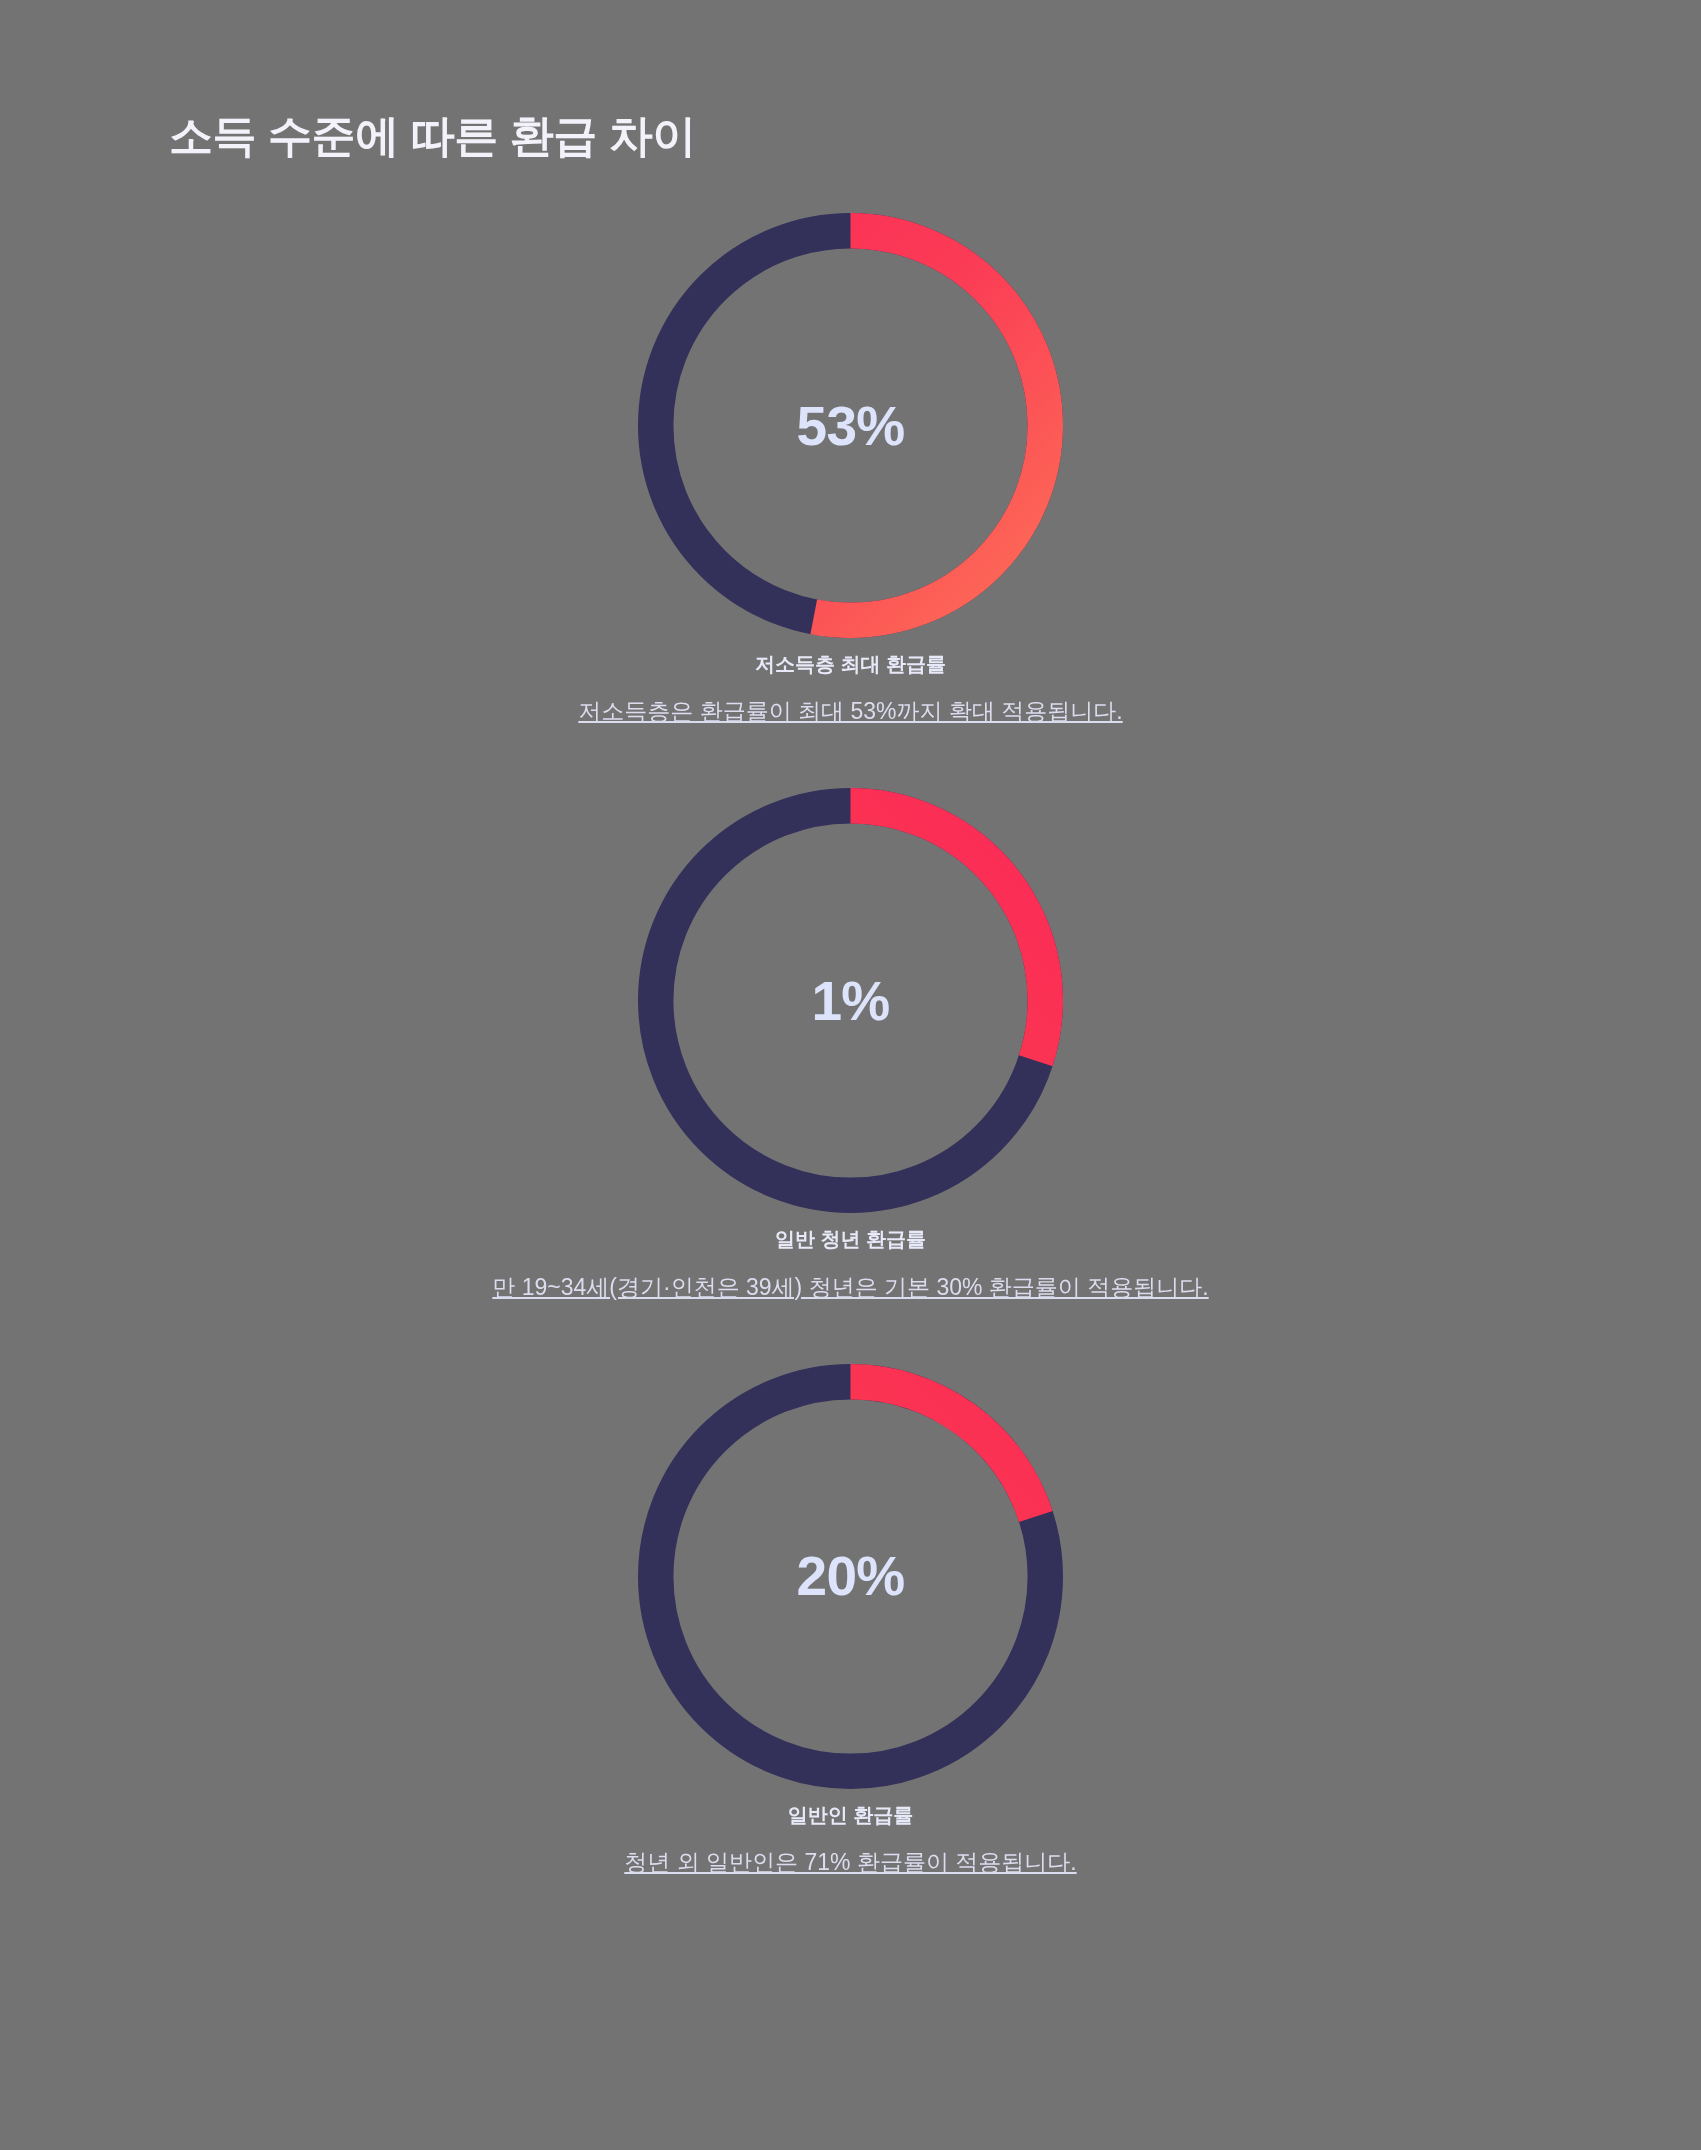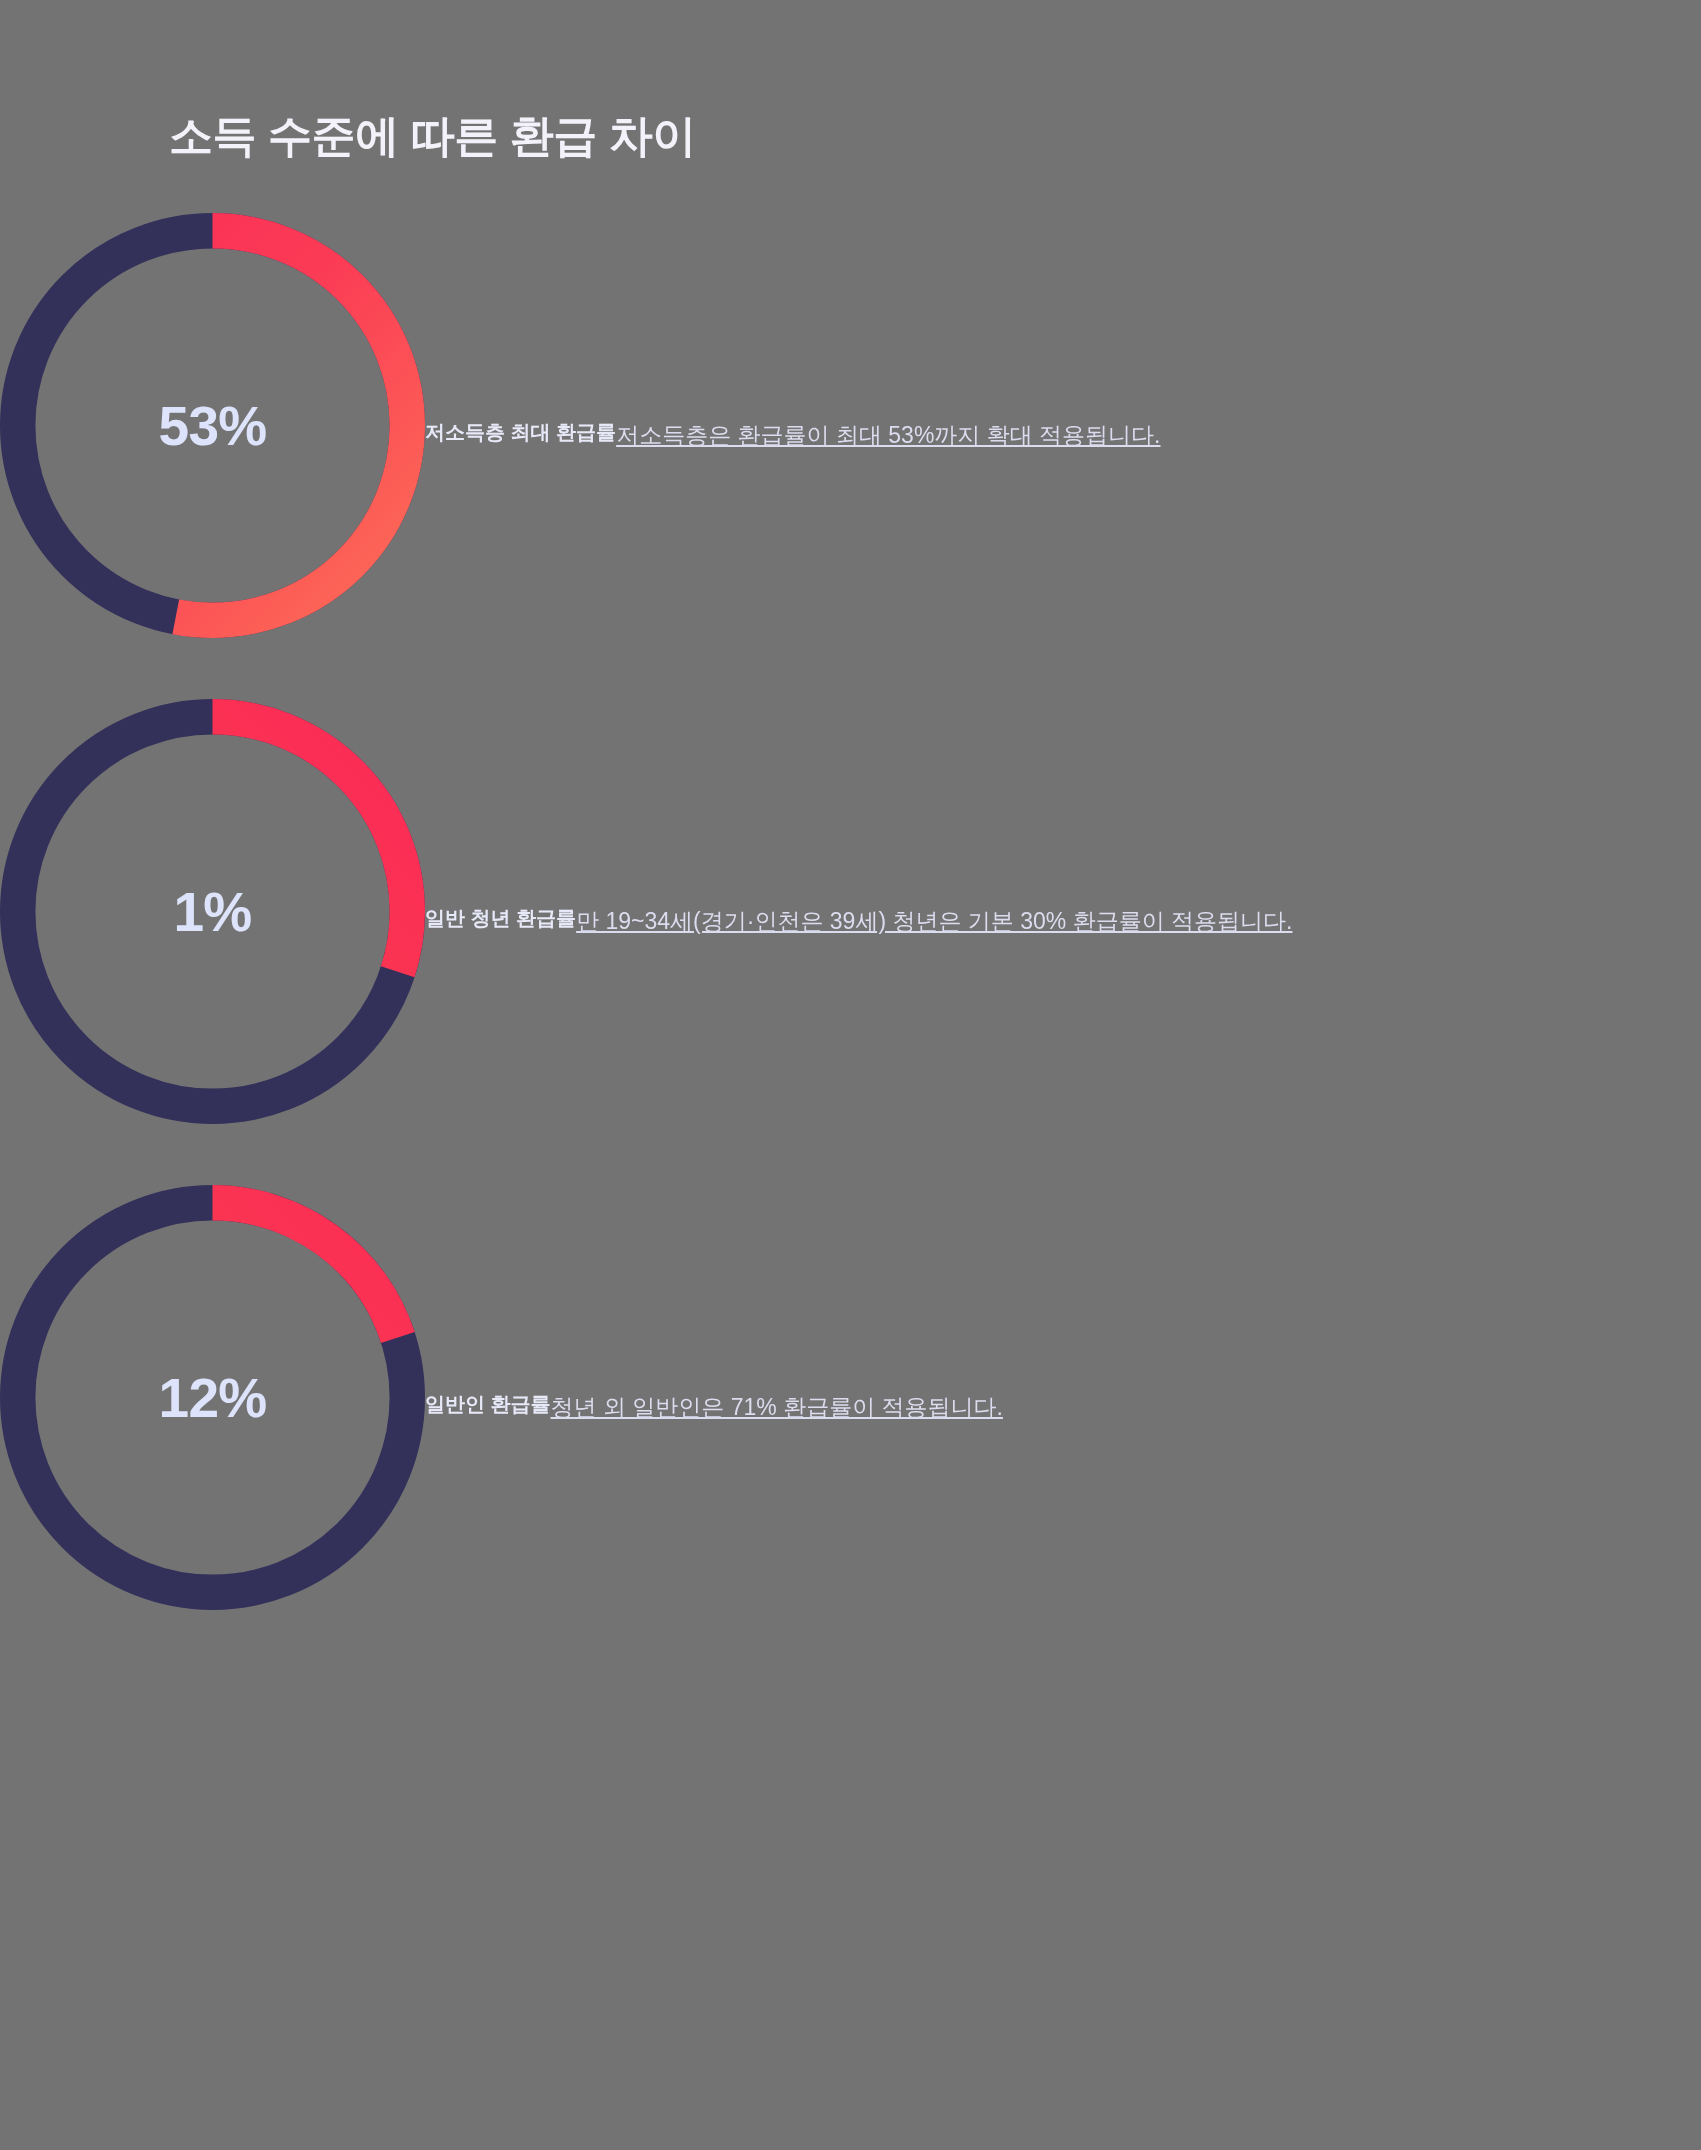--- a/index.html
+++ b/index.html
@@ -33,21 +33,21 @@
   .cards {
     position: absolute;
     left: 0;
     top: 213px;
     width: 1701px;
   }
   .card {
     position: relative;
     width: 1701px;
     display: flex;
-    flex-direction: row;
+    flex-direction: column;
     align-items: center;
   }
   .card + .card {
     margin-top: 61px;
   }
   .gauge-wrap {
     position: relative;
     width: 425px;
     height: 425px;
   }
@@ -141,21 +141,21 @@
           <defs>
             <linearGradient id="g2" x1="0" y1="0" x2="1" y2="1">
               <stop offset="0%" stop-color="#fd6f57"></stop>
               <stop offset="70%" stop-color="#fb3551"></stop>
               <stop offset="100%" stop-color="#fb2d56"></stop>
             </linearGradient>
           </defs>
           <circle cx="300" cy="300" r="275" fill="none" stroke="#33305a" stroke-width="50"></circle>
           <circle class="gauge-arc" cx="300" cy="300" r="275" fill="none" stroke="url(#g2)" stroke-width="50" stroke-dasharray="345.57519189487726 1382.300767579509" transform="rotate(-90 300 300)"></circle>
         </svg>
-        <div class="gauge-value">12%</div>
+        <div class="gauge-value">20%</div>
       </div>
       <div class="card-title">일반인 환급률</div>
       <div class="card-desc">청년 외 일반인은 71% 환급률이 적용됩니다.</div>
     </div>
 
   </div>
 </div>
 
 
 </body></html>

